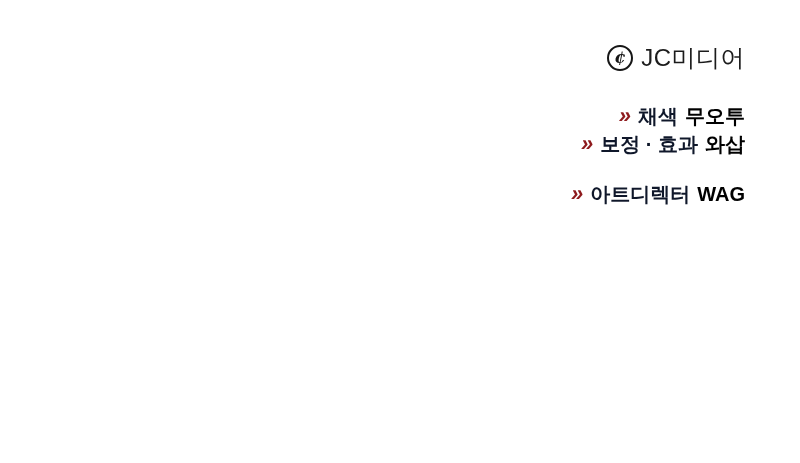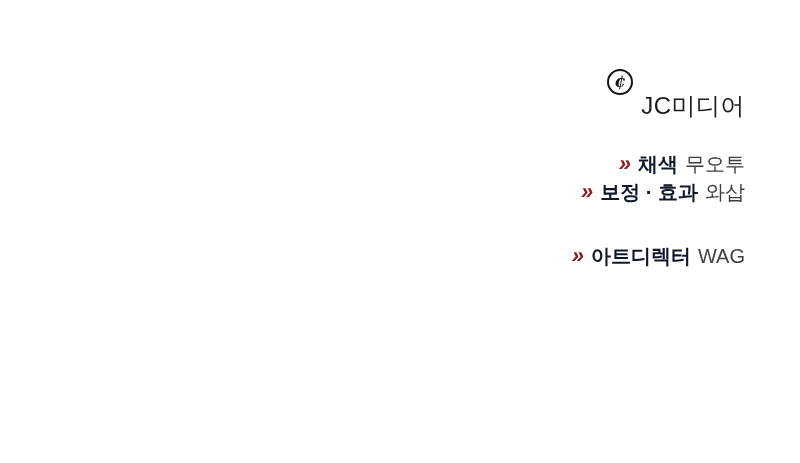--- a/index.html
+++ b/index.html
@@ -46,46 +46,45 @@
     line-height: 1;
     color: #161616;
     transform: translateY(-1px);
   }
   .logo-text {
     font-size: 24px;
     font-weight: 400;
     color: #1b1b1b;
     letter-spacing: 0.5px;
     white-space: nowrap;
-    margin-top: 48px;
   }
   .credit-line {
     font-size: 20px;
     line-height: 27px;
     white-space: nowrap;
   }
   .credit-line.spaced {
-    margin-top: 36px;
+    margin-top: 22px;
   }
   .chevron {
     font-weight: 700;
     font-style: italic;
     font-size: 22px;
     color: #8e1a1d;
     margin-right: 9px;
     letter-spacing: -2px;
   }
   .role {
     font-weight: 700;
     color: #0f172a;
     margin-right: 7px;
   }
   .name {
-    font-weight: 400;
-    color: #404040;
+    font-weight: 700;
+    color: #000000;
   }
 </style>
 </head>
 <body>
 
 <div class="credits-block">
 
   <div class="logo-row">
     <span class="logo-circle">
       <span class="logo-glyph">¢</span>

